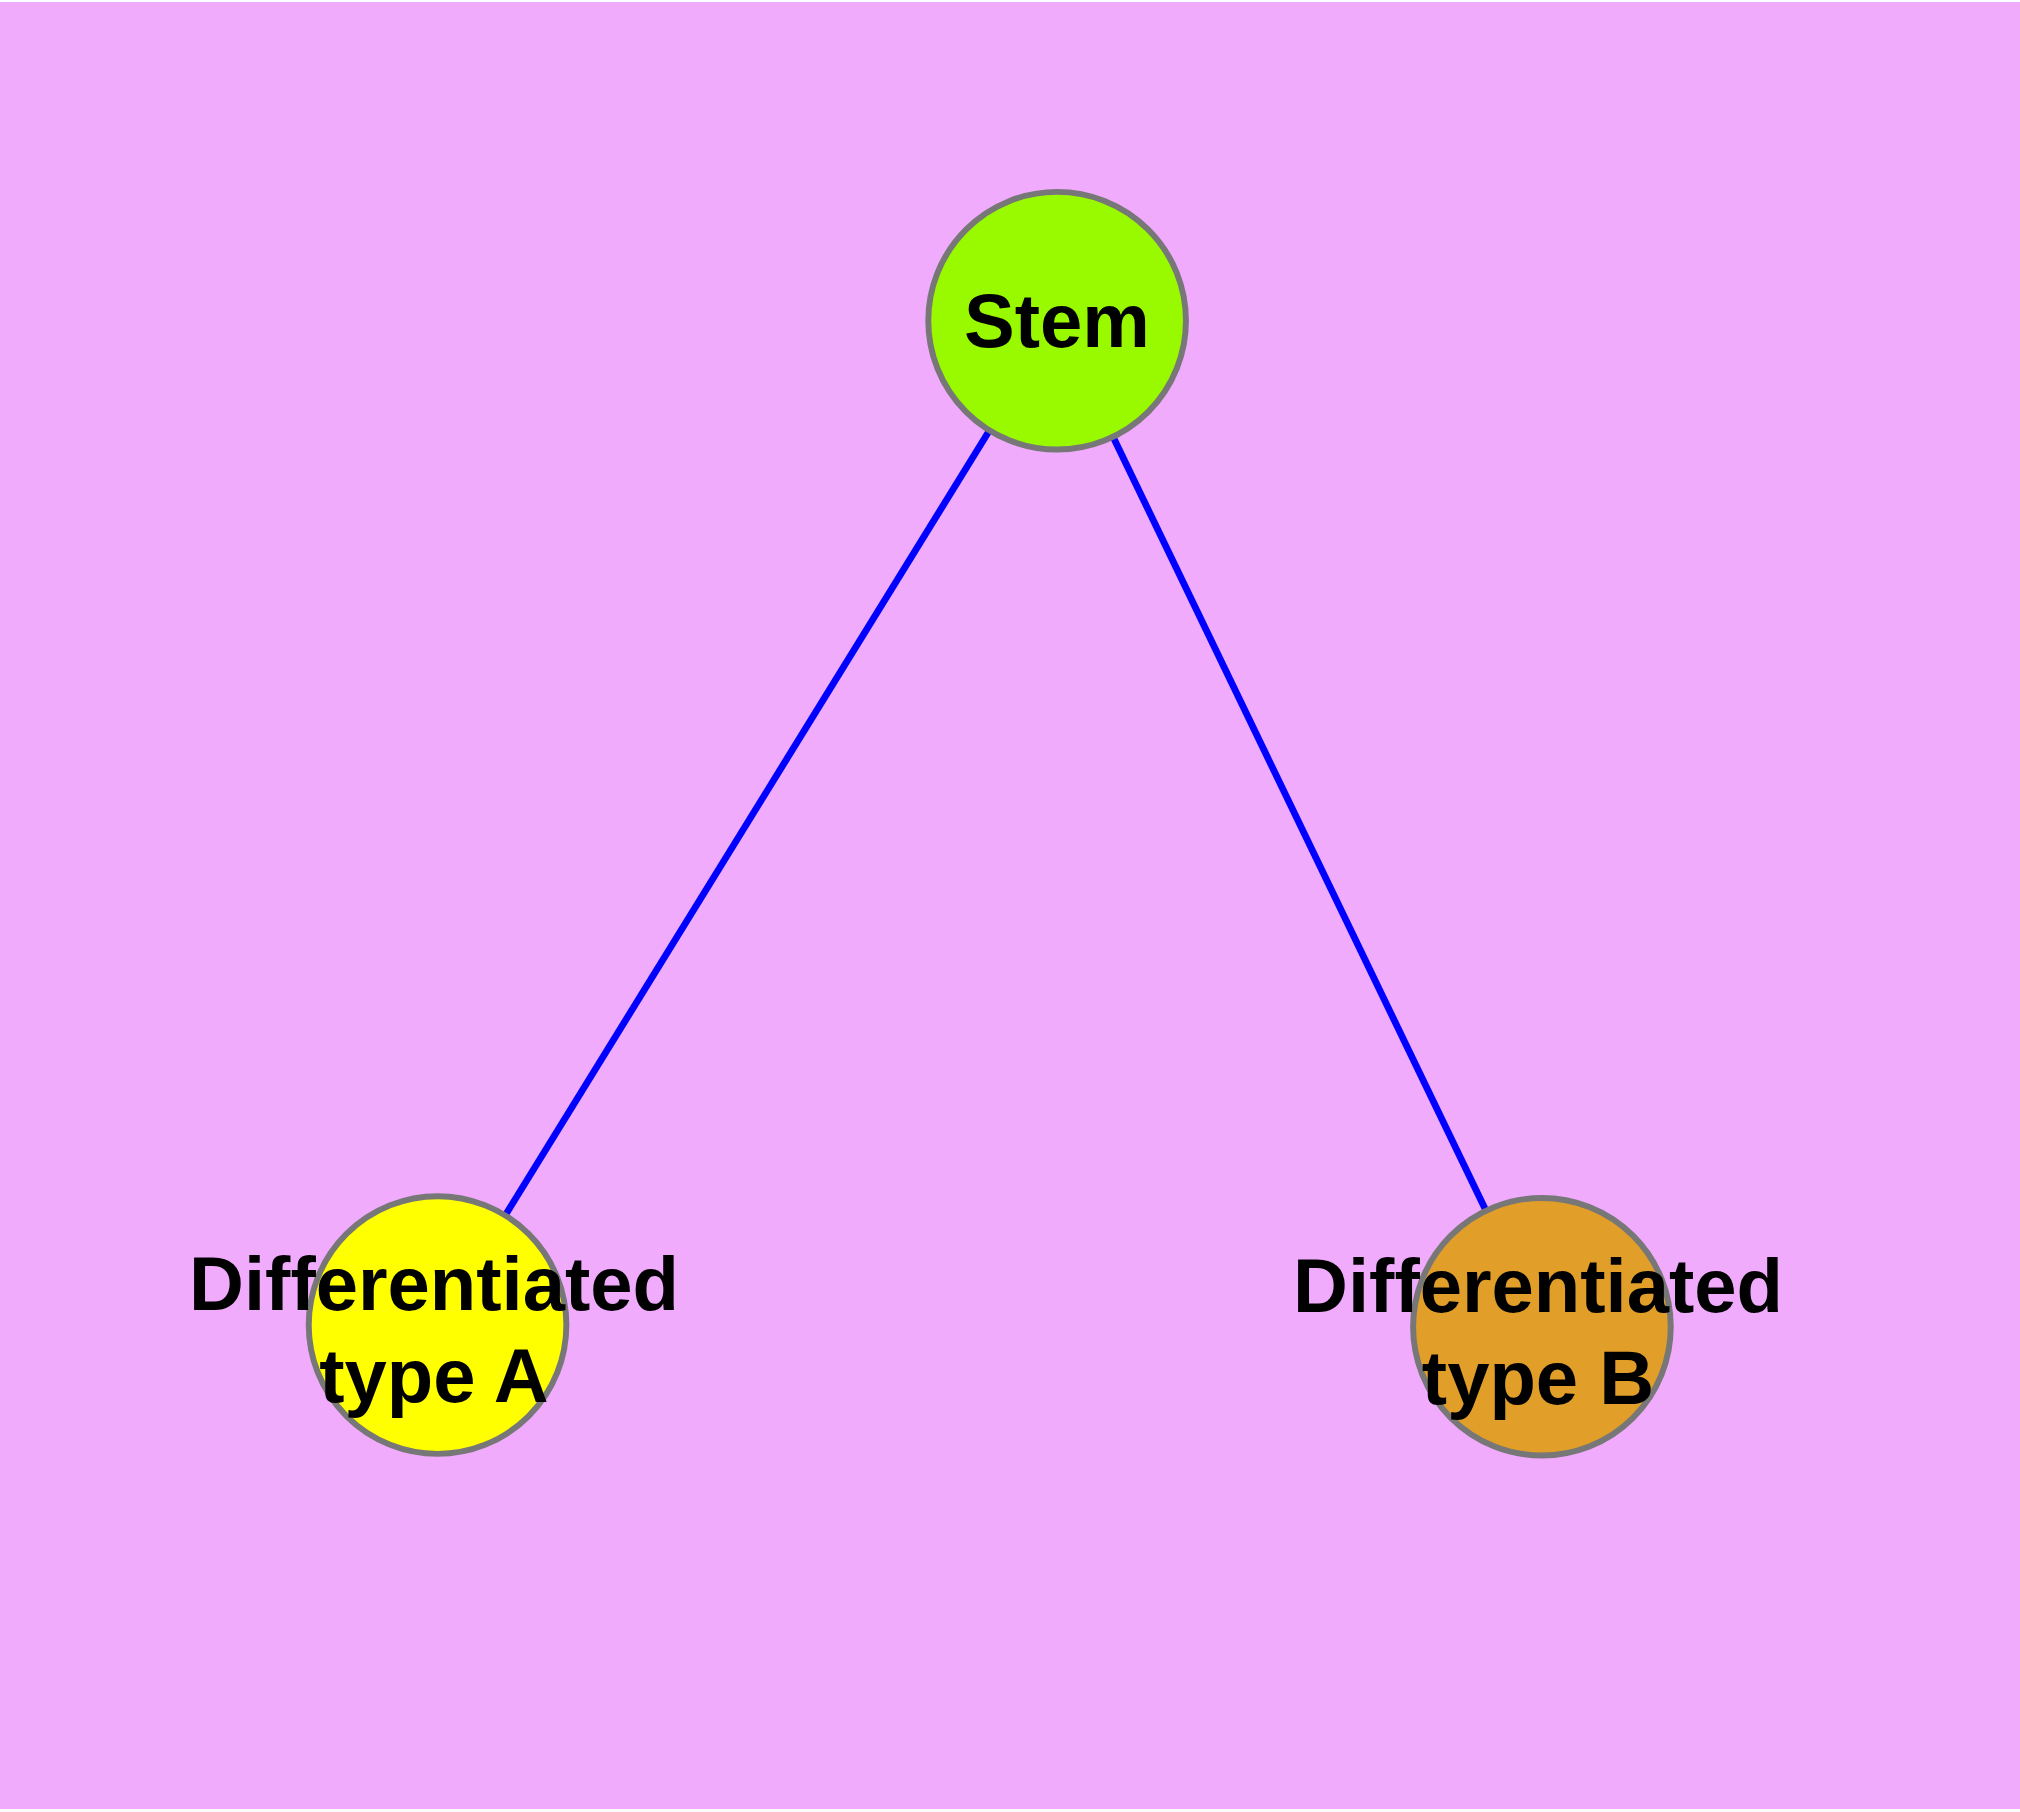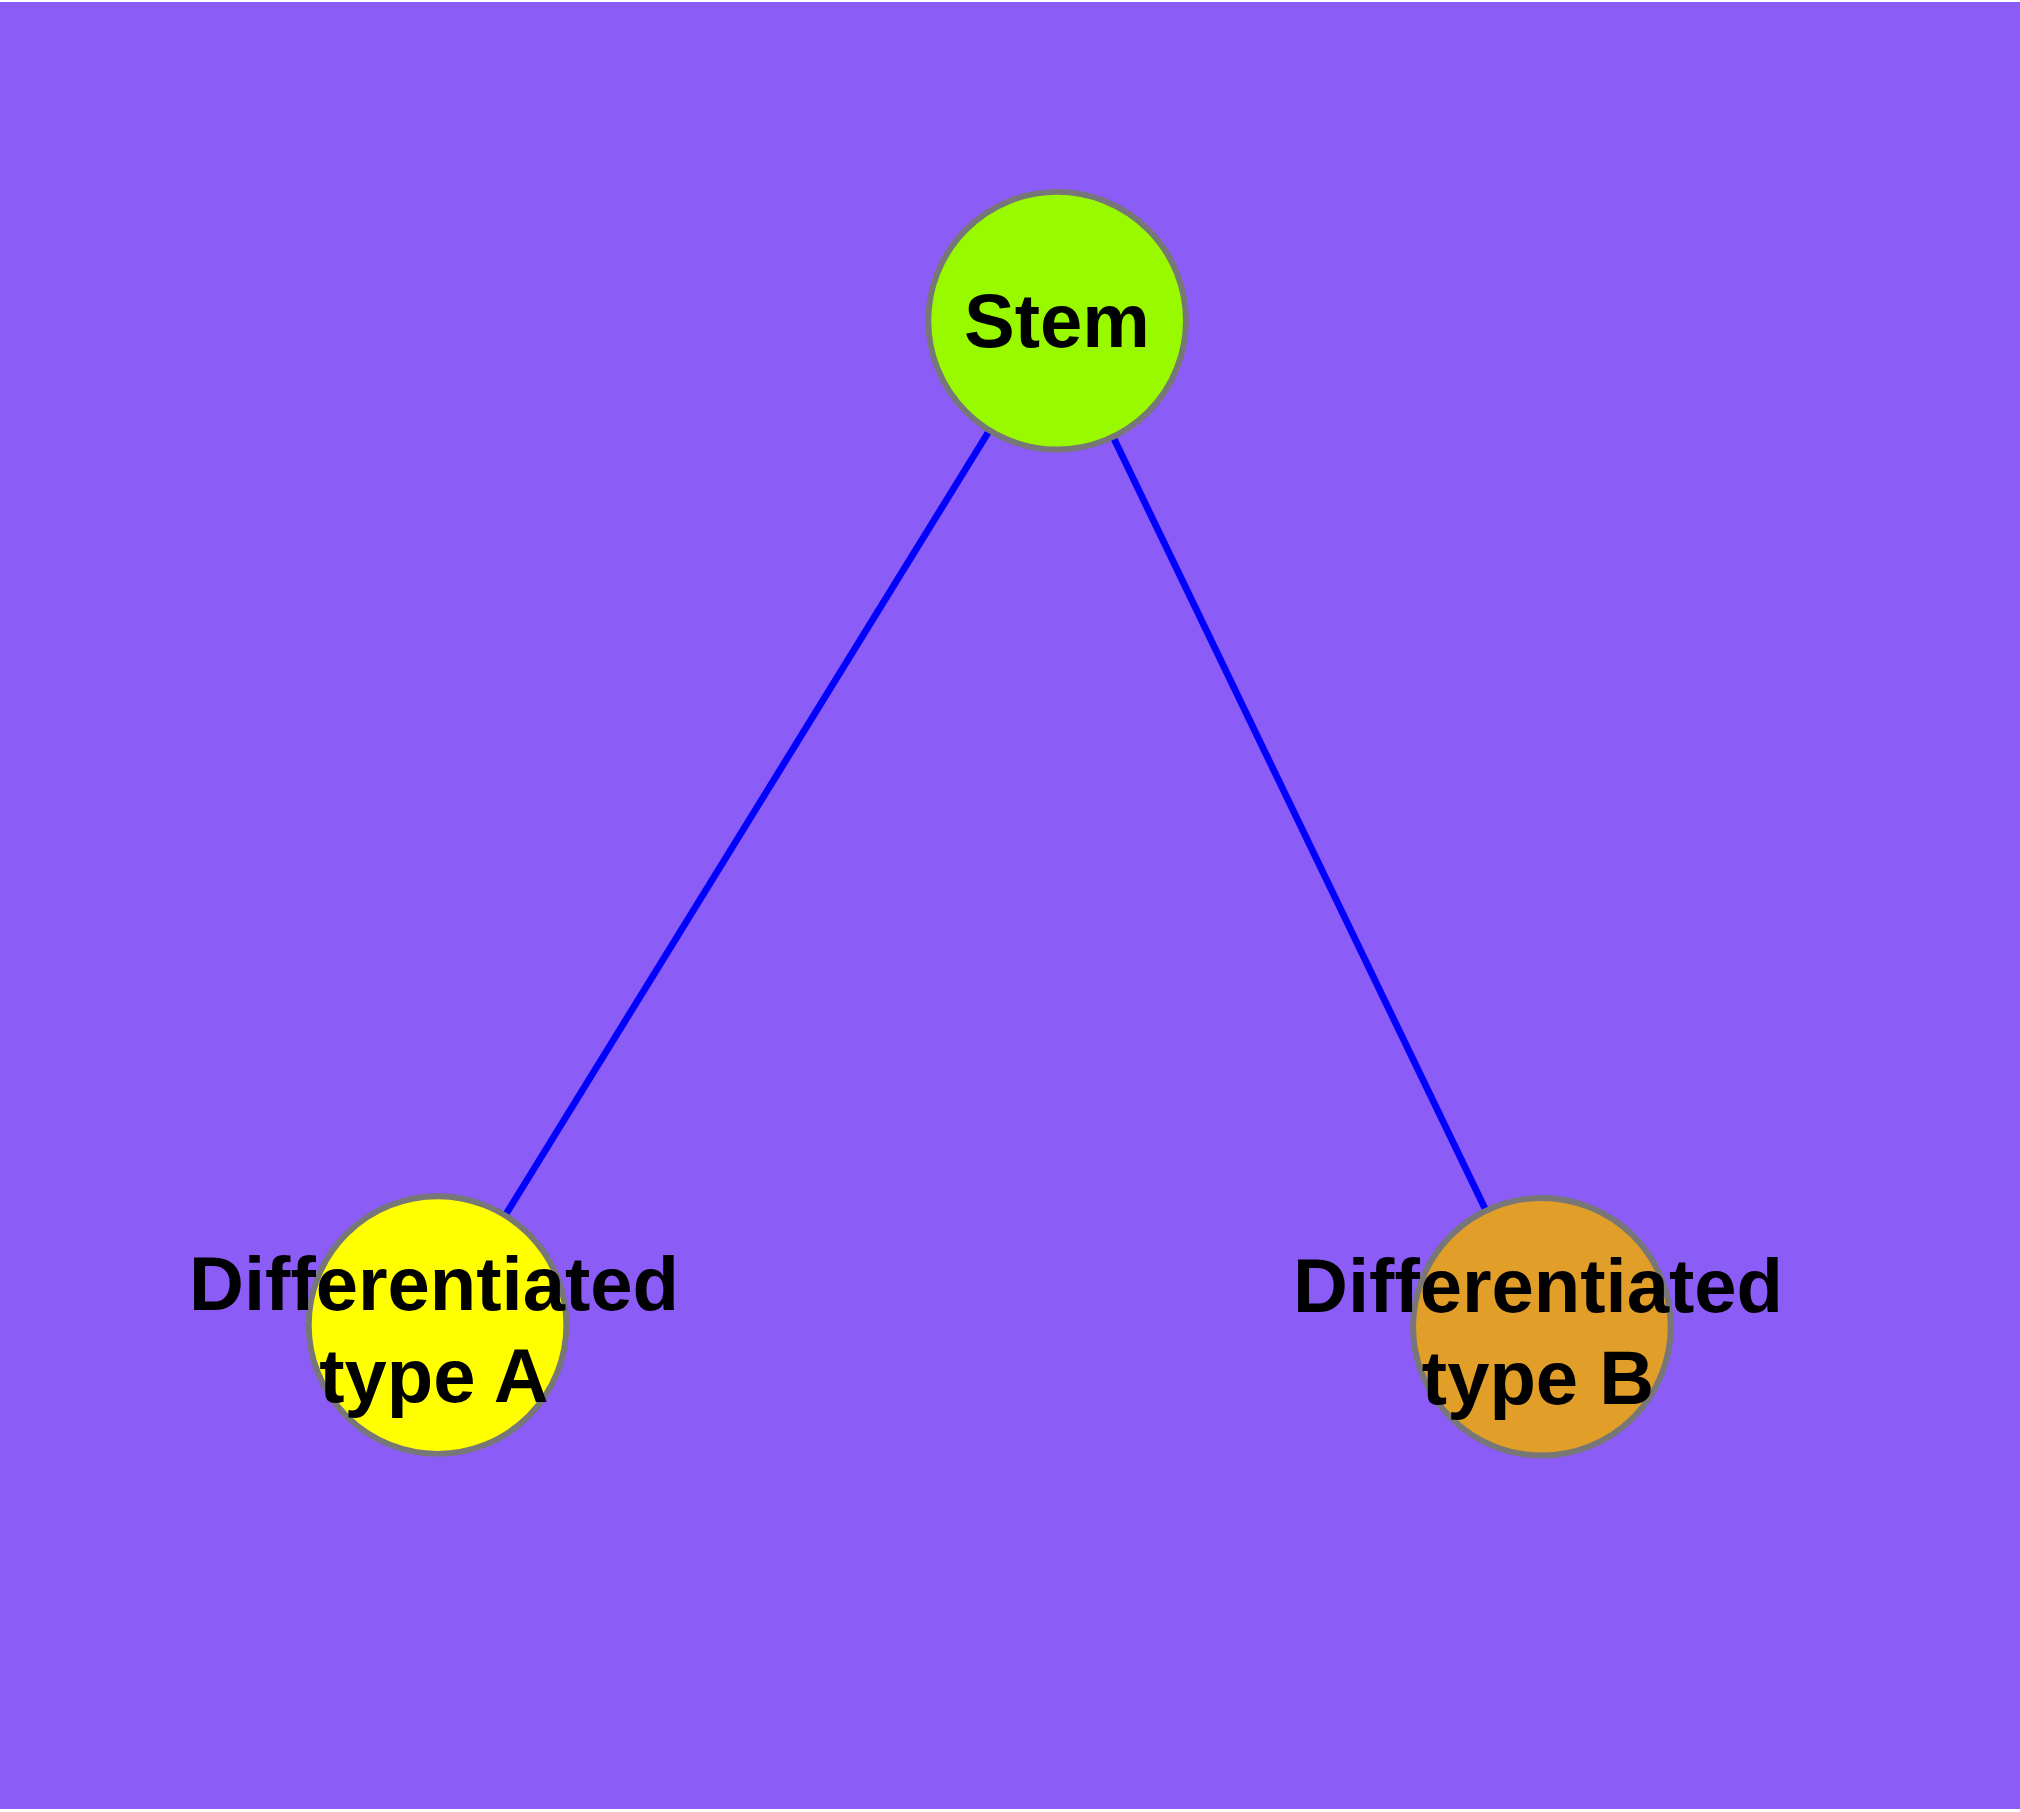--- a/index.html
+++ b/index.html
@@ -10,21 +10,21 @@
     height: 1812px;
     overflow: hidden;
     font-family: "Liberation Sans", "DejaVu Sans", sans-serif;
   }
   .stage {
     position: absolute;
     left: 0;
     top: 1.7px;
     width: 2021px;
     height: 1807px;
-    background: #8b5cf6;
+    background: #f0abfc;
   }
   .graph-svg {
     position: absolute;
     left: 0;
     top: 0;
     width: 2021px;
     height: 1807px;
     display: block;
   }
   .node-label {

